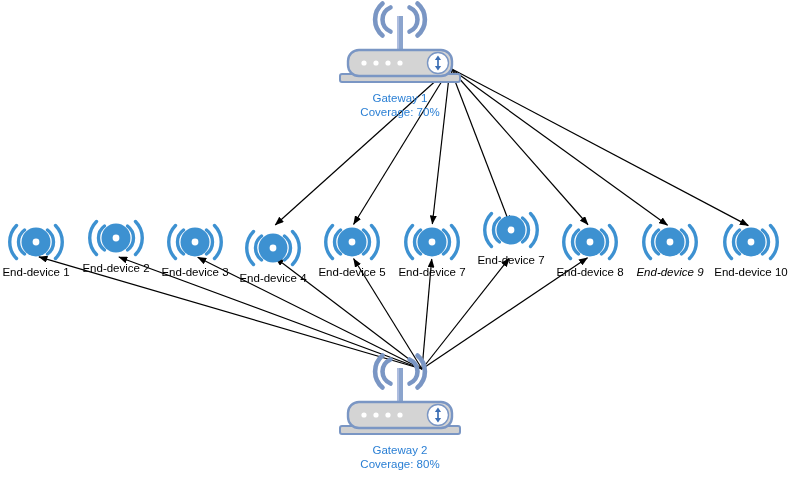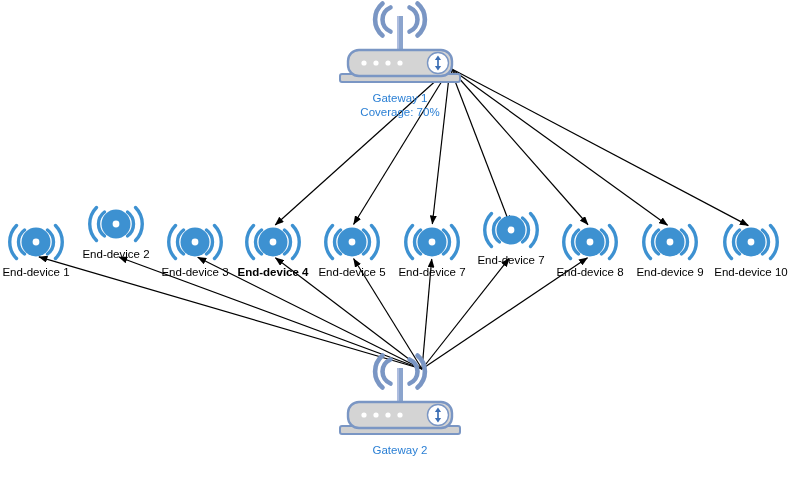--- a/index.html
+++ b/index.html
@@ -154,39 +154,40 @@
           <circle cx="138" cy="63" r="10.5" fill="#ffffff" stroke="#7a96c4" stroke-width="1.4"></circle>
           <g stroke="#3d6fb4" stroke-width="1.7" fill="#3d6fb4" stroke-linecap="round">
             <line x1="138" y1="57.5" x2="138" y2="68.5"></line>
             <polygon points="138,55.5 134.9,60 141.1,60" stroke="none"></polygon>
             <polygon points="138,70.5 134.9,66 141.1,66" stroke="none"></polygon>
           </g>
         </g>
       </svg>
     </div>
     <div class="gw-label">Gateway 2</div>
+    <div class="gw-label">Coverage: 80%</div>
   </div>
 
   <div id="device-layer">
       <div class="ed-node" style="left: 36px; top: 218px;">
         <div class="ed-graphic">
 <svg width="90" height="48" viewBox="0 0 90 48" aria-hidden="true">
   <g fill="none" stroke="#3d91d1" stroke-width="3.4" stroke-linecap="round">
     <path d="M33.5 12 A 15 15 0 0 0 33.5 36"></path>
     <path d="M25.5 7.5 A 23.5 23.5 0 0 0 25.5 40.5"></path>
     <path d="M56.5 12 A 15 15 0 0 1 56.5 36"></path>
     <path d="M64.5 7.5 A 23.5 23.5 0 0 1 64.5 40.5"></path>
   </g>
   <circle cx="45" cy="24" r="14.5" fill="#3d91d1"></circle>
   <circle cx="45" cy="24" r="3.4" fill="#ffffff"></circle>
 </svg>
         </div>
         <div class="ed-label">End-device 1</div>
       </div>
-      <div class="ed-node" style="left: 116px; top: 200px;">
+      <div class="ed-node" style="left: 116px; top: 214px;">
         <div class="ed-graphic">
 <svg width="90" height="48" viewBox="0 0 90 48" aria-hidden="true">
   <g fill="none" stroke="#3d91d1" stroke-width="3.4" stroke-linecap="round">
     <path d="M33.5 12 A 15 15 0 0 0 33.5 36"></path>
     <path d="M25.5 7.5 A 23.5 23.5 0 0 0 25.5 40.5"></path>
     <path d="M56.5 12 A 15 15 0 0 1 56.5 36"></path>
     <path d="M64.5 7.5 A 23.5 23.5 0 0 1 64.5 40.5"></path>
   </g>
   <circle cx="45" cy="24" r="14.5" fill="#3d91d1"></circle>
   <circle cx="45" cy="24" r="3.4" fill="#ffffff"></circle>
@@ -202,21 +203,21 @@
     <path d="M25.5 7.5 A 23.5 23.5 0 0 0 25.5 40.5"></path>
     <path d="M56.5 12 A 15 15 0 0 1 56.5 36"></path>
     <path d="M64.5 7.5 A 23.5 23.5 0 0 1 64.5 40.5"></path>
   </g>
   <circle cx="45" cy="24" r="14.5" fill="#3d91d1"></circle>
   <circle cx="45" cy="24" r="3.4" fill="#ffffff"></circle>
 </svg>
         </div>
         <div class="ed-label">End-device 3</div>
       </div>
-      <div class="ed-node" style="left: 273px; top: 218px; font-weight: bold;">
+      <div class="ed-node" style="left: 273px; top: 224px;">
         <div class="ed-graphic">
 <svg width="90" height="48" viewBox="0 0 90 48" aria-hidden="true">
   <g fill="none" stroke="#3d91d1" stroke-width="3.4" stroke-linecap="round">
     <path d="M33.5 12 A 15 15 0 0 0 33.5 36"></path>
     <path d="M25.5 7.5 A 23.5 23.5 0 0 0 25.5 40.5"></path>
     <path d="M56.5 12 A 15 15 0 0 1 56.5 36"></path>
     <path d="M64.5 7.5 A 23.5 23.5 0 0 1 64.5 40.5"></path>
   </g>
   <circle cx="45" cy="24" r="14.5" fill="#3d91d1"></circle>
   <circle cx="45" cy="24" r="3.4" fill="#ffffff"></circle>
@@ -277,21 +278,21 @@
     <path d="M25.5 7.5 A 23.5 23.5 0 0 0 25.5 40.5"></path>
     <path d="M56.5 12 A 15 15 0 0 1 56.5 36"></path>
     <path d="M64.5 7.5 A 23.5 23.5 0 0 1 64.5 40.5"></path>
   </g>
   <circle cx="45" cy="24" r="14.5" fill="#3d91d1"></circle>
   <circle cx="45" cy="24" r="3.4" fill="#ffffff"></circle>
 </svg>
         </div>
         <div class="ed-label">End-device 8</div>
       </div>
-      <div class="ed-node" style="left: 670px; top: 218px;">
+      <div class="ed-node" style="left: 670px; top: 218px; font-style: italic;">
         <div class="ed-graphic">
 <svg width="90" height="48" viewBox="0 0 90 48" aria-hidden="true">
   <g fill="none" stroke="#3d91d1" stroke-width="3.4" stroke-linecap="round">
     <path d="M33.5 12 A 15 15 0 0 0 33.5 36"></path>
     <path d="M25.5 7.5 A 23.5 23.5 0 0 0 25.5 40.5"></path>
     <path d="M56.5 12 A 15 15 0 0 1 56.5 36"></path>
     <path d="M64.5 7.5 A 23.5 23.5 0 0 1 64.5 40.5"></path>
   </g>
   <circle cx="45" cy="24" r="14.5" fill="#3d91d1"></circle>
   <circle cx="45" cy="24" r="3.4" fill="#ffffff"></circle>

